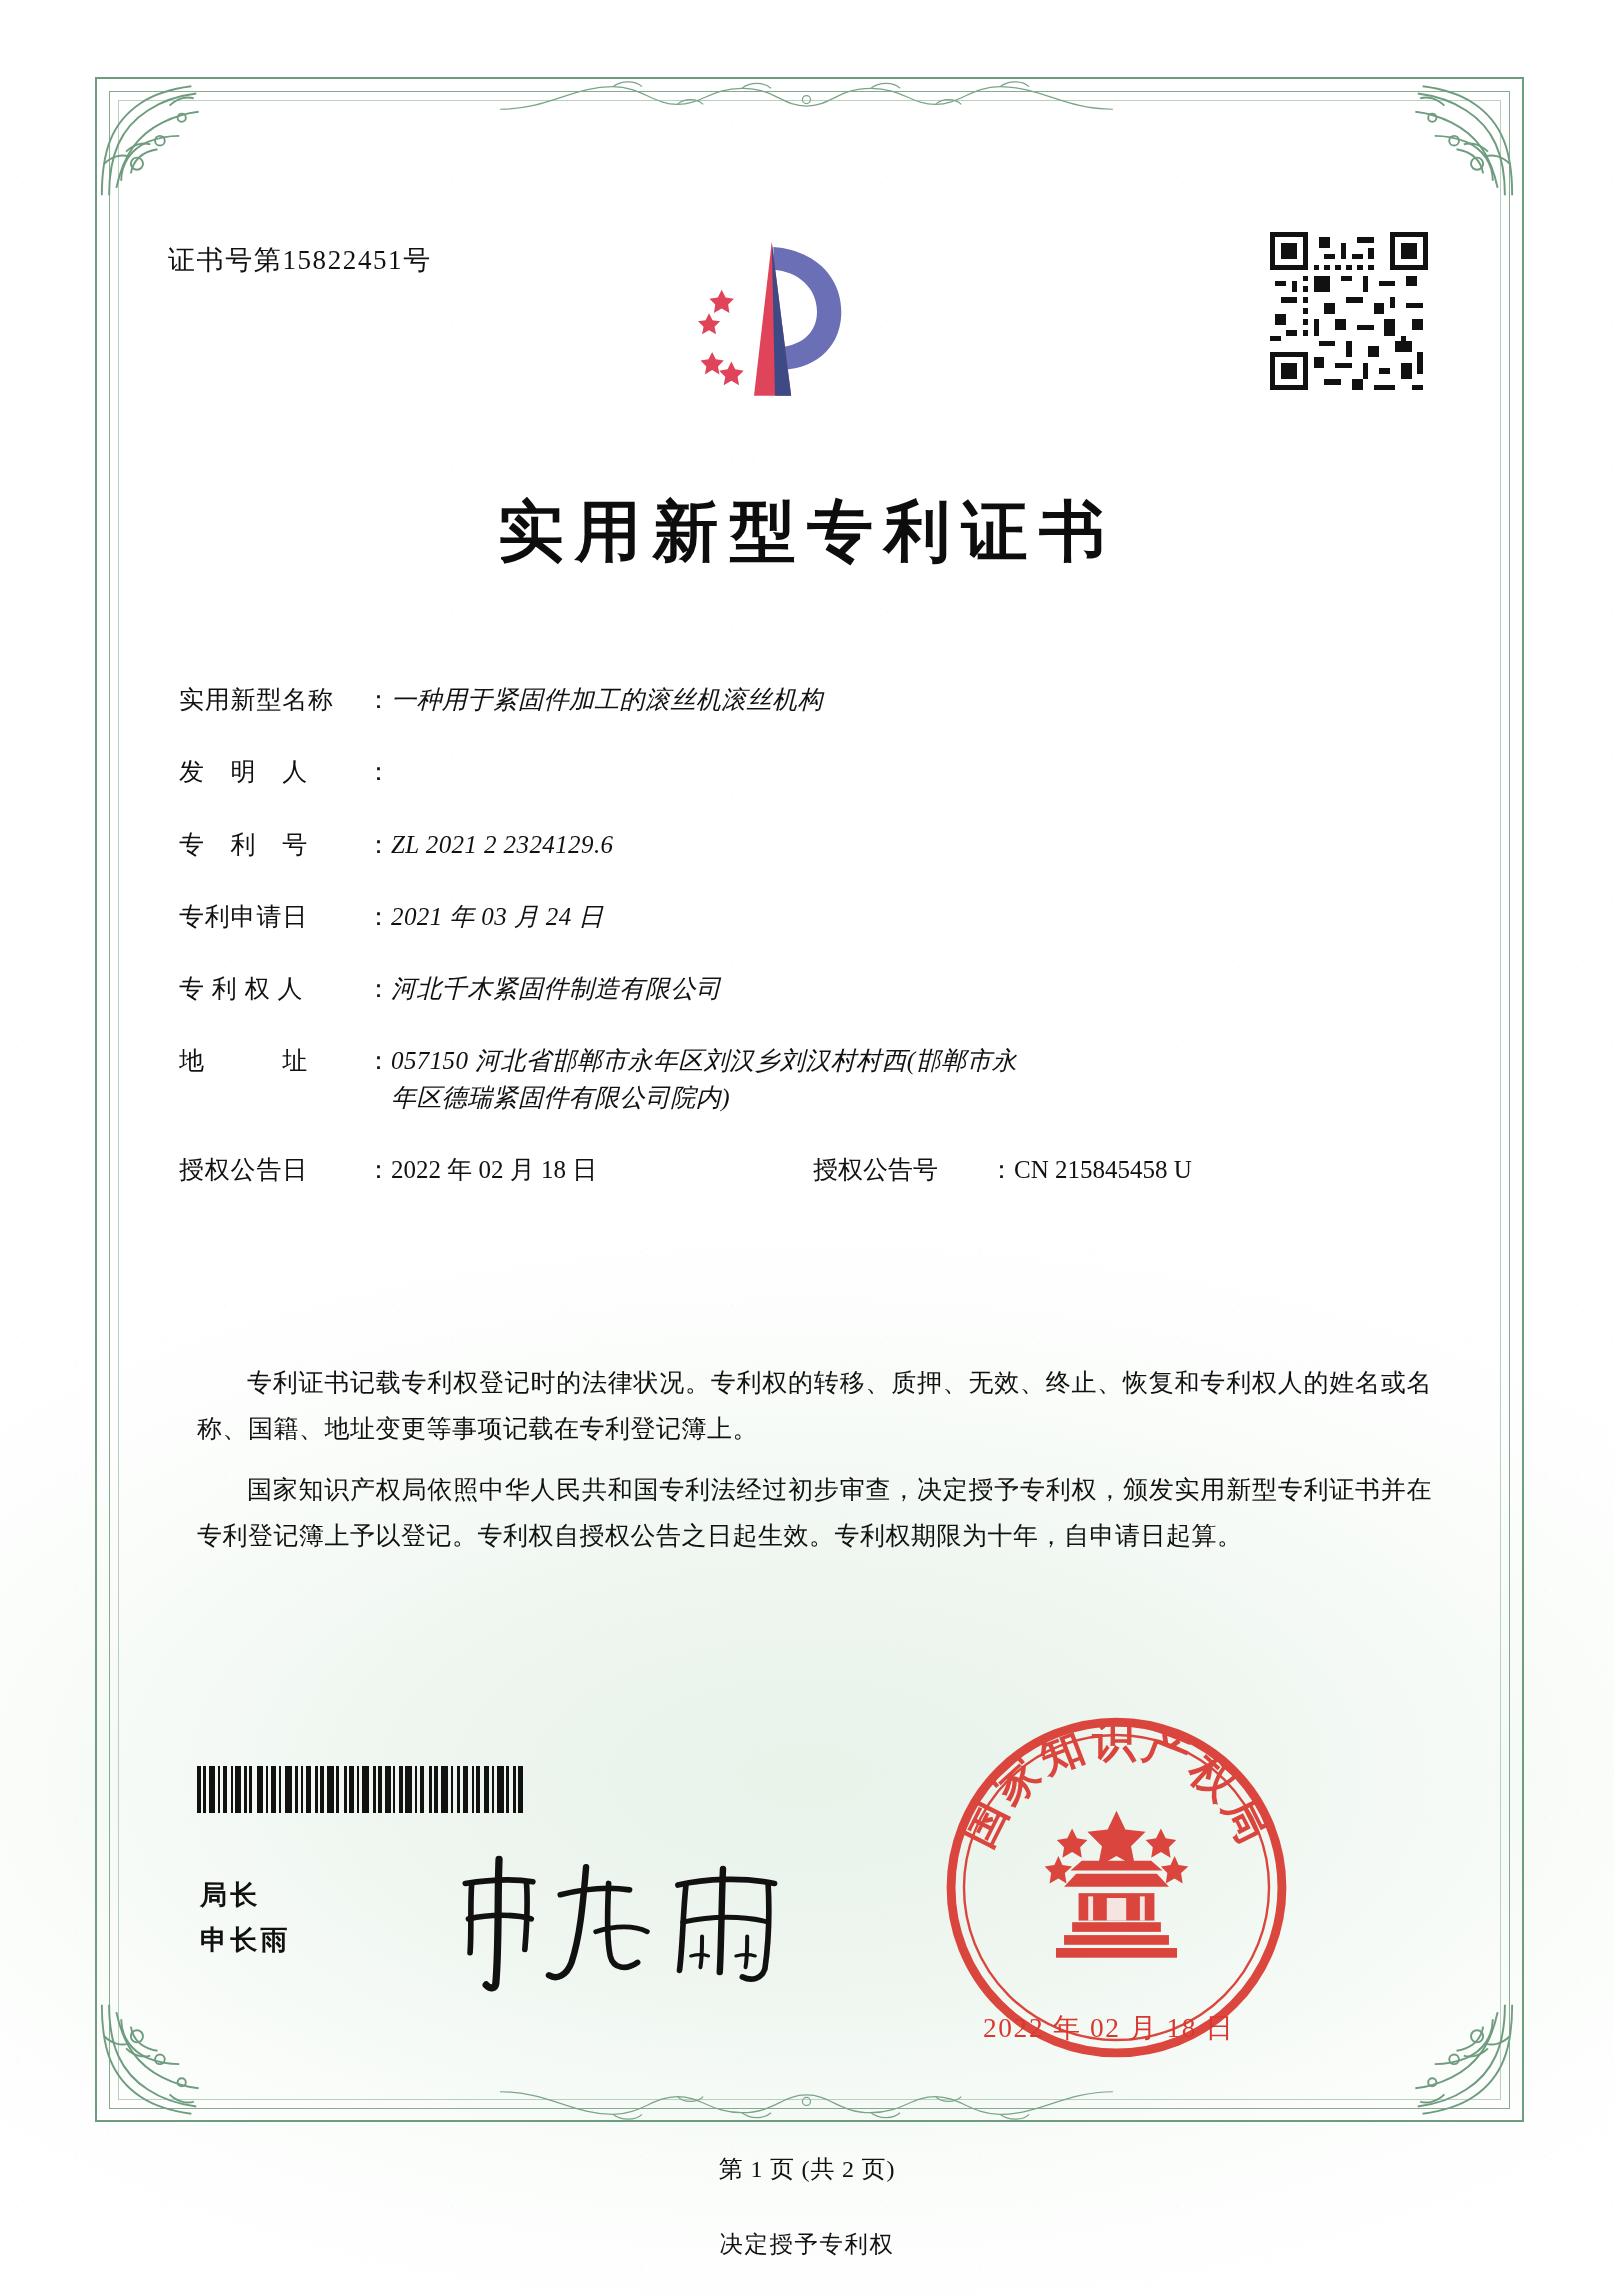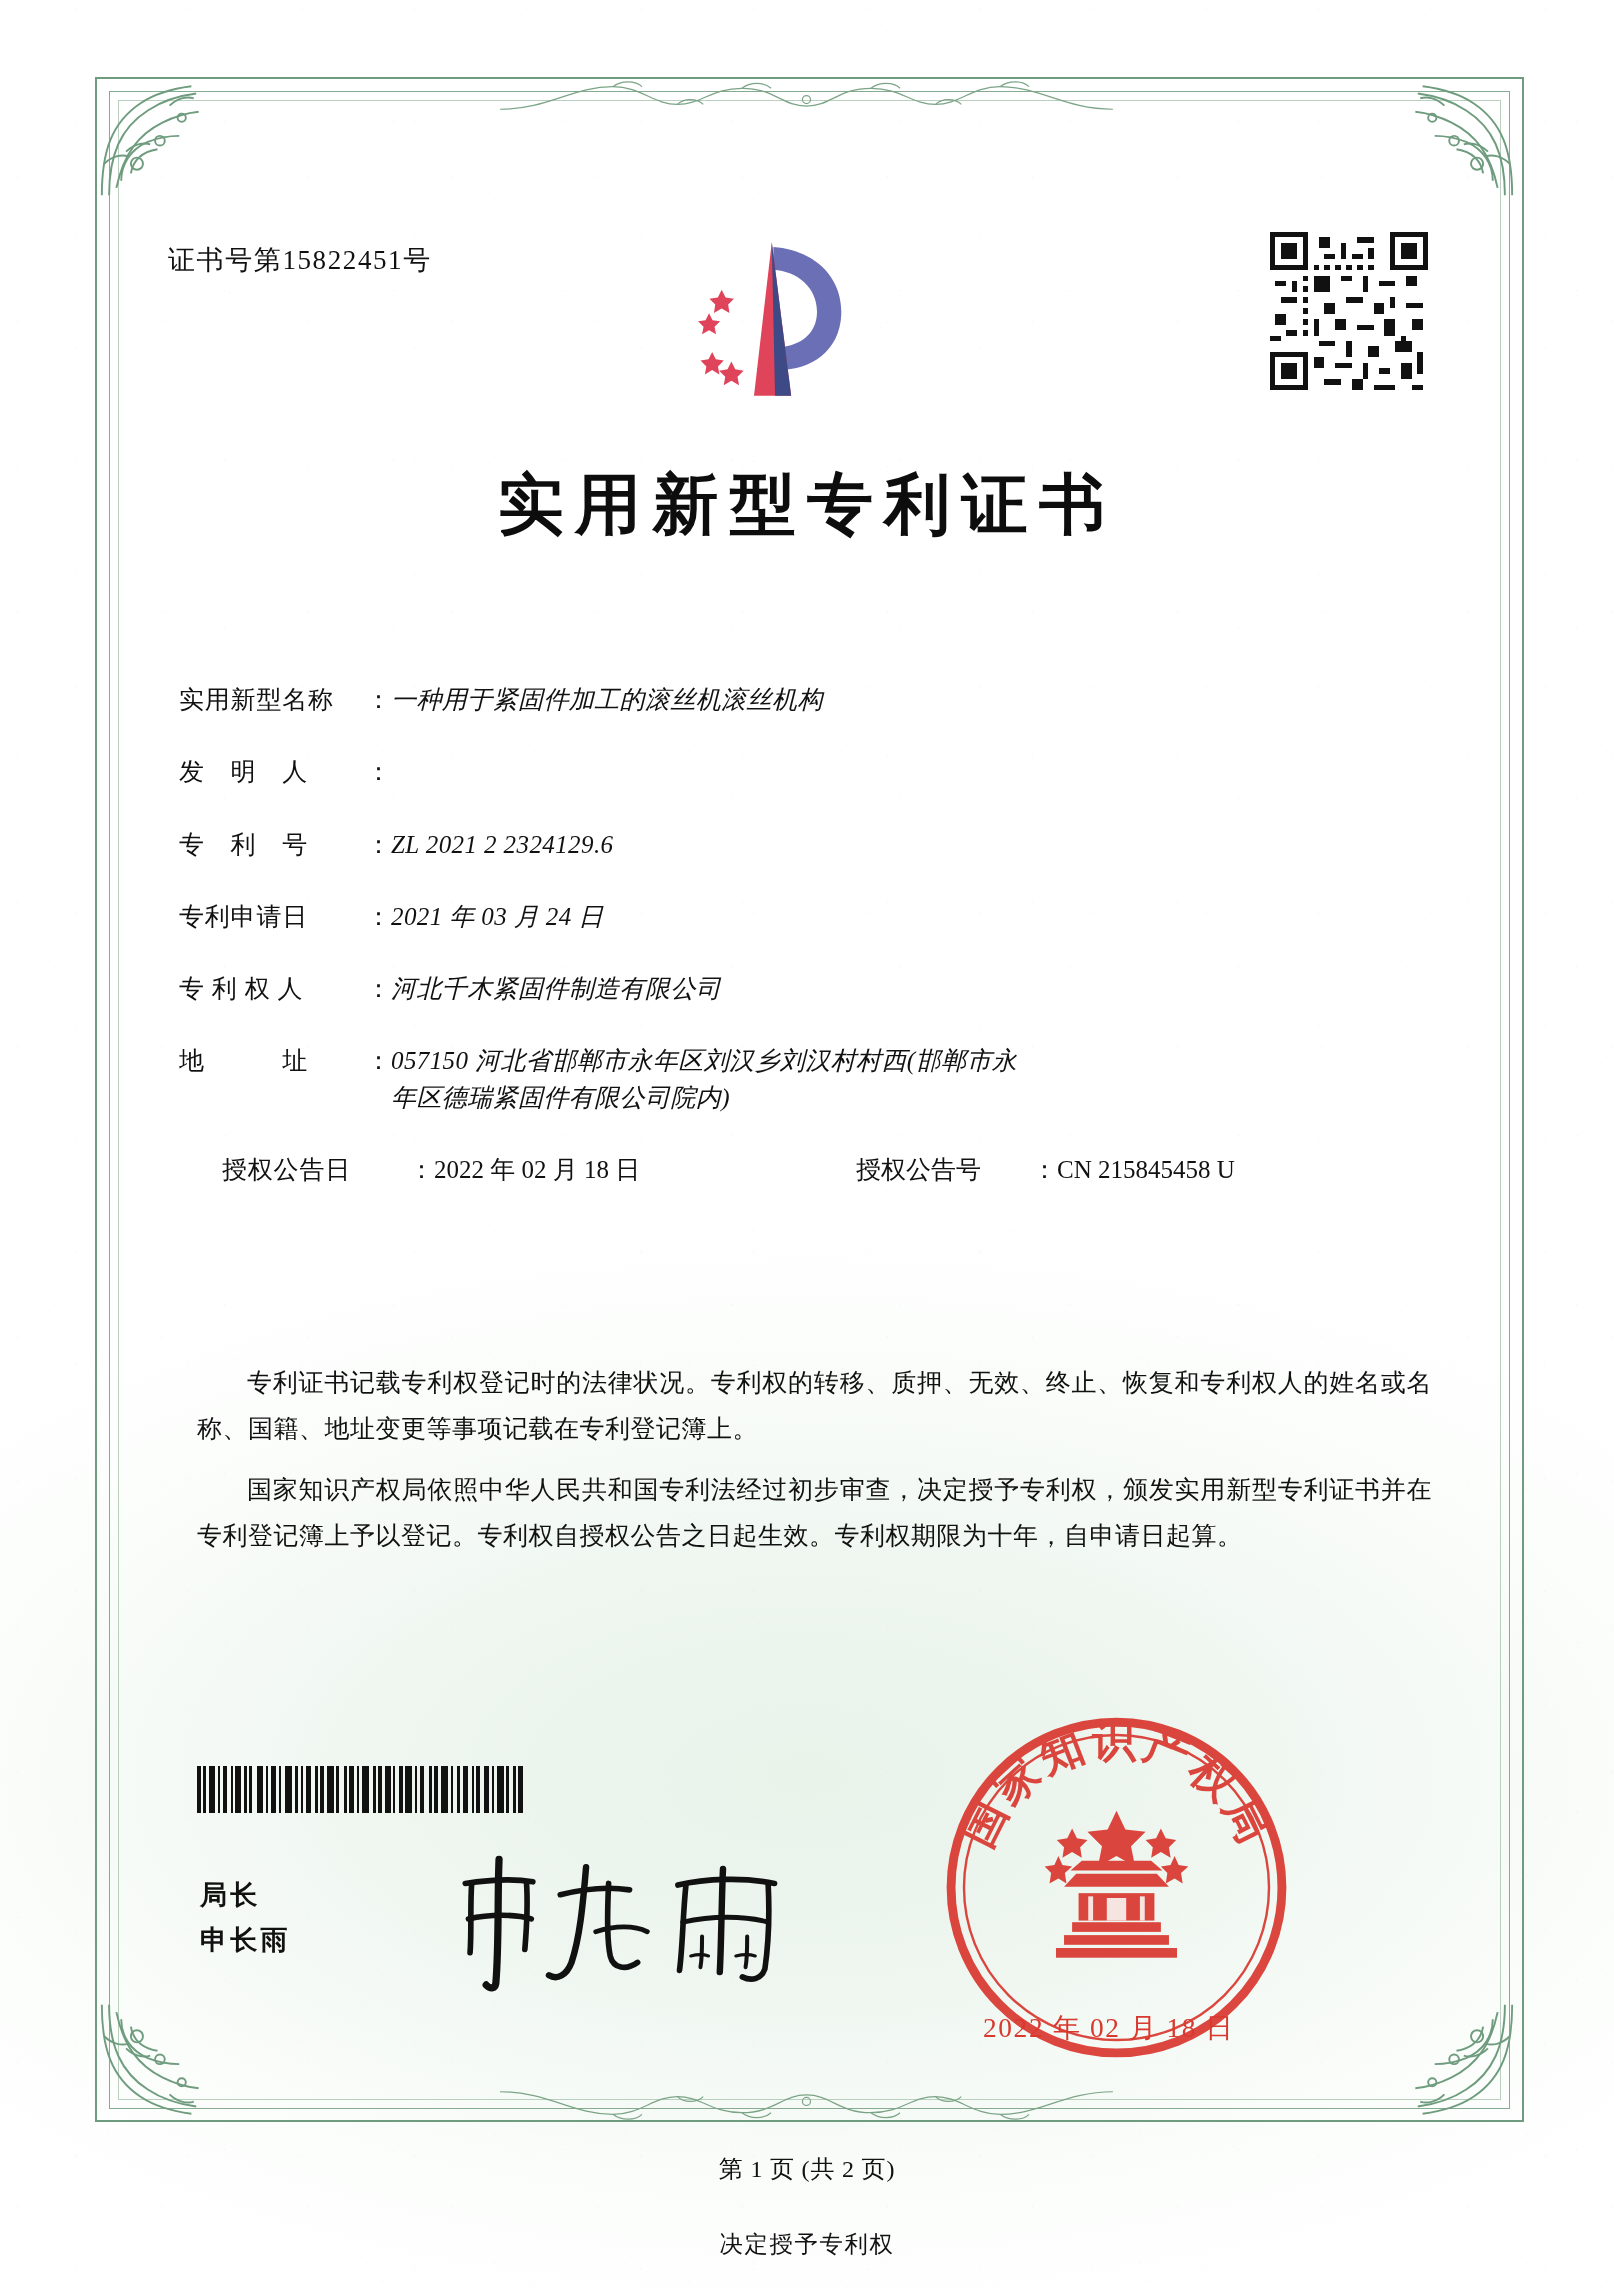--- a/index.html
+++ b/index.html
@@ -111,21 +111,21 @@
     top: 232px;
     width: 158px;
     height: 158px;
   }
   .qr svg { display: block; width:100%; height:100%; }
 
   
   .title {
     position: absolute;
     left: 0;
-    top: 460px;
+    top: 487px;
     width: 1614px;
     text-align: center;
     font-family: "DejaVu Serif", "Liberation Serif", serif;
     font-weight: bold;
     font-size: 66px;
     letter-spacing: 11.3px;
     color: #0d0d0d;
   }
 
   
@@ -146,21 +146,21 @@
   .f-label {
     flex: 0 0 187px;
     white-space: pre;
     letter-spacing: 0.8px;
   }
   .f-colon { flex: 0 0 14.5px; }
   .f-value { flex: 1 1 auto; letter-spacing: 0.4px; font-style: italic; }
   .f-value .cont { display: block; }
 
   .field.dual { margin-bottom: 36px; }
-  .dual-left { display: flex; flex: 0 0 613px; margin-left: 43px; }
+  .dual-left { display: flex; flex: 0 0 613px; }
   .dual-right { display: flex; flex: 1 1 auto; margin-left: 21px; }
   .dual-right .f-label2 { flex: 0 0 176px; white-space: pre; }
 
   
   .body-text {
     position: absolute;
     left: 197px;
     top: 1360px;
     width: 1235px;
     font-size: 25px;

